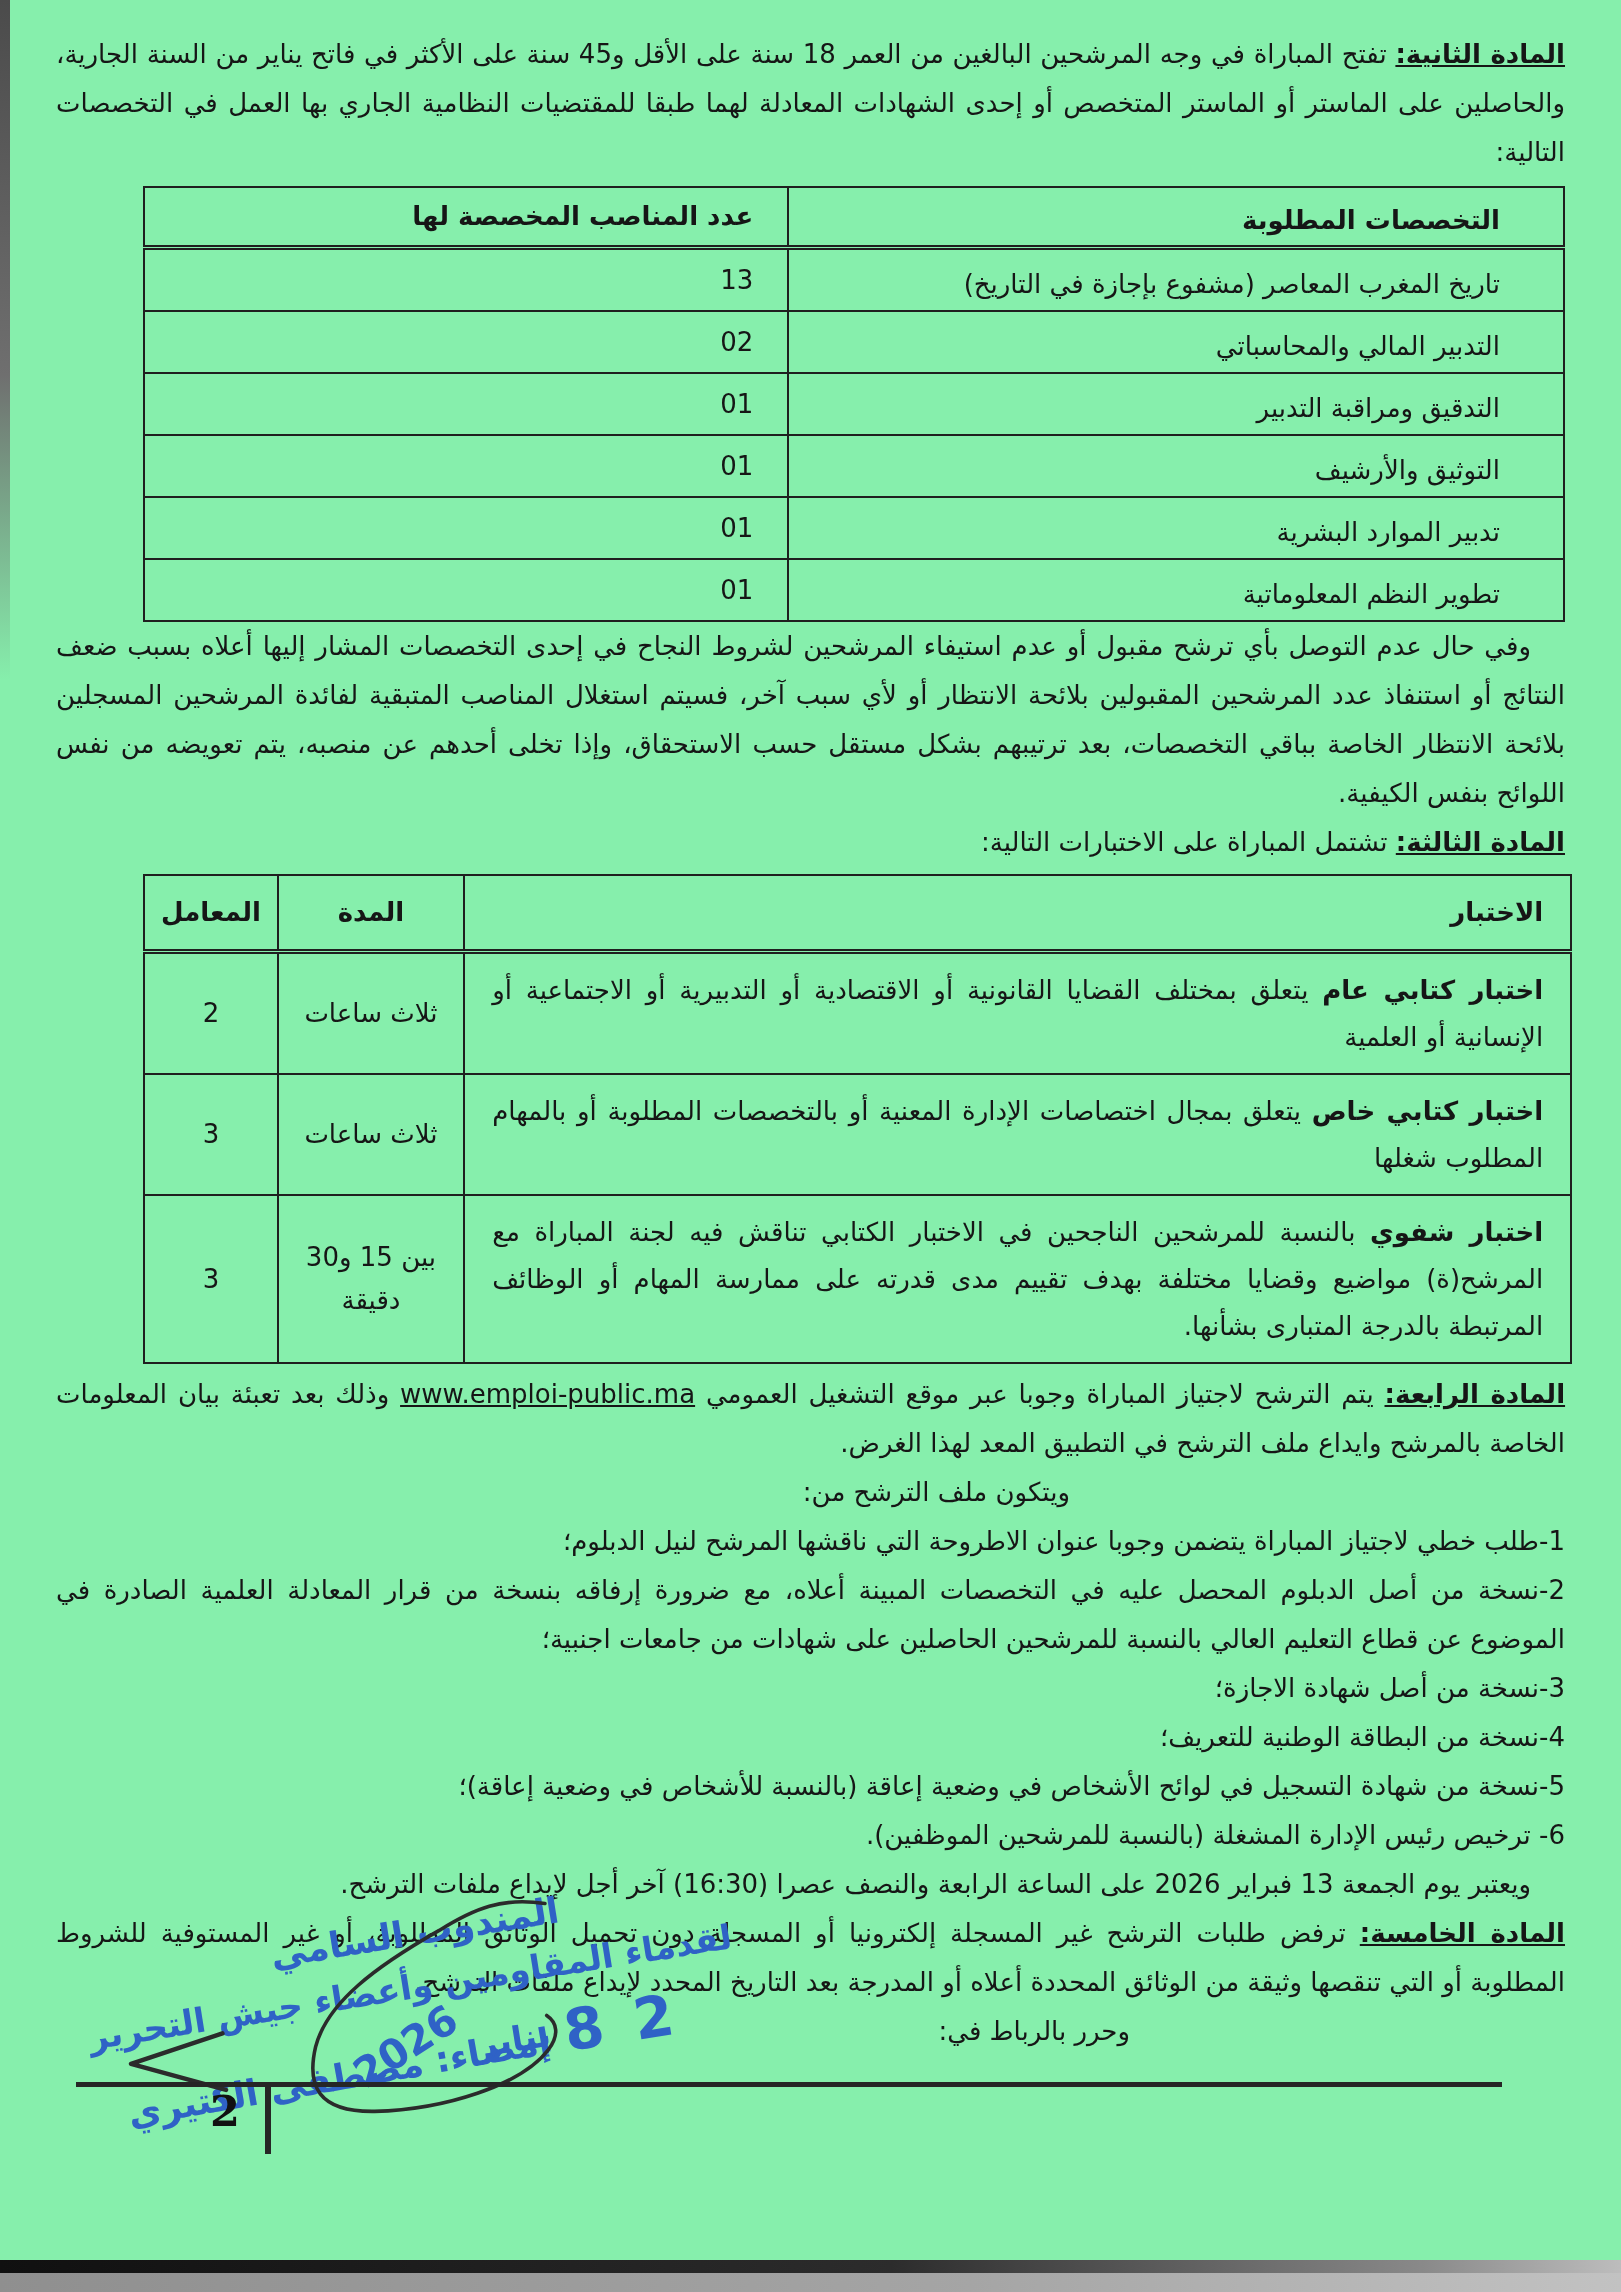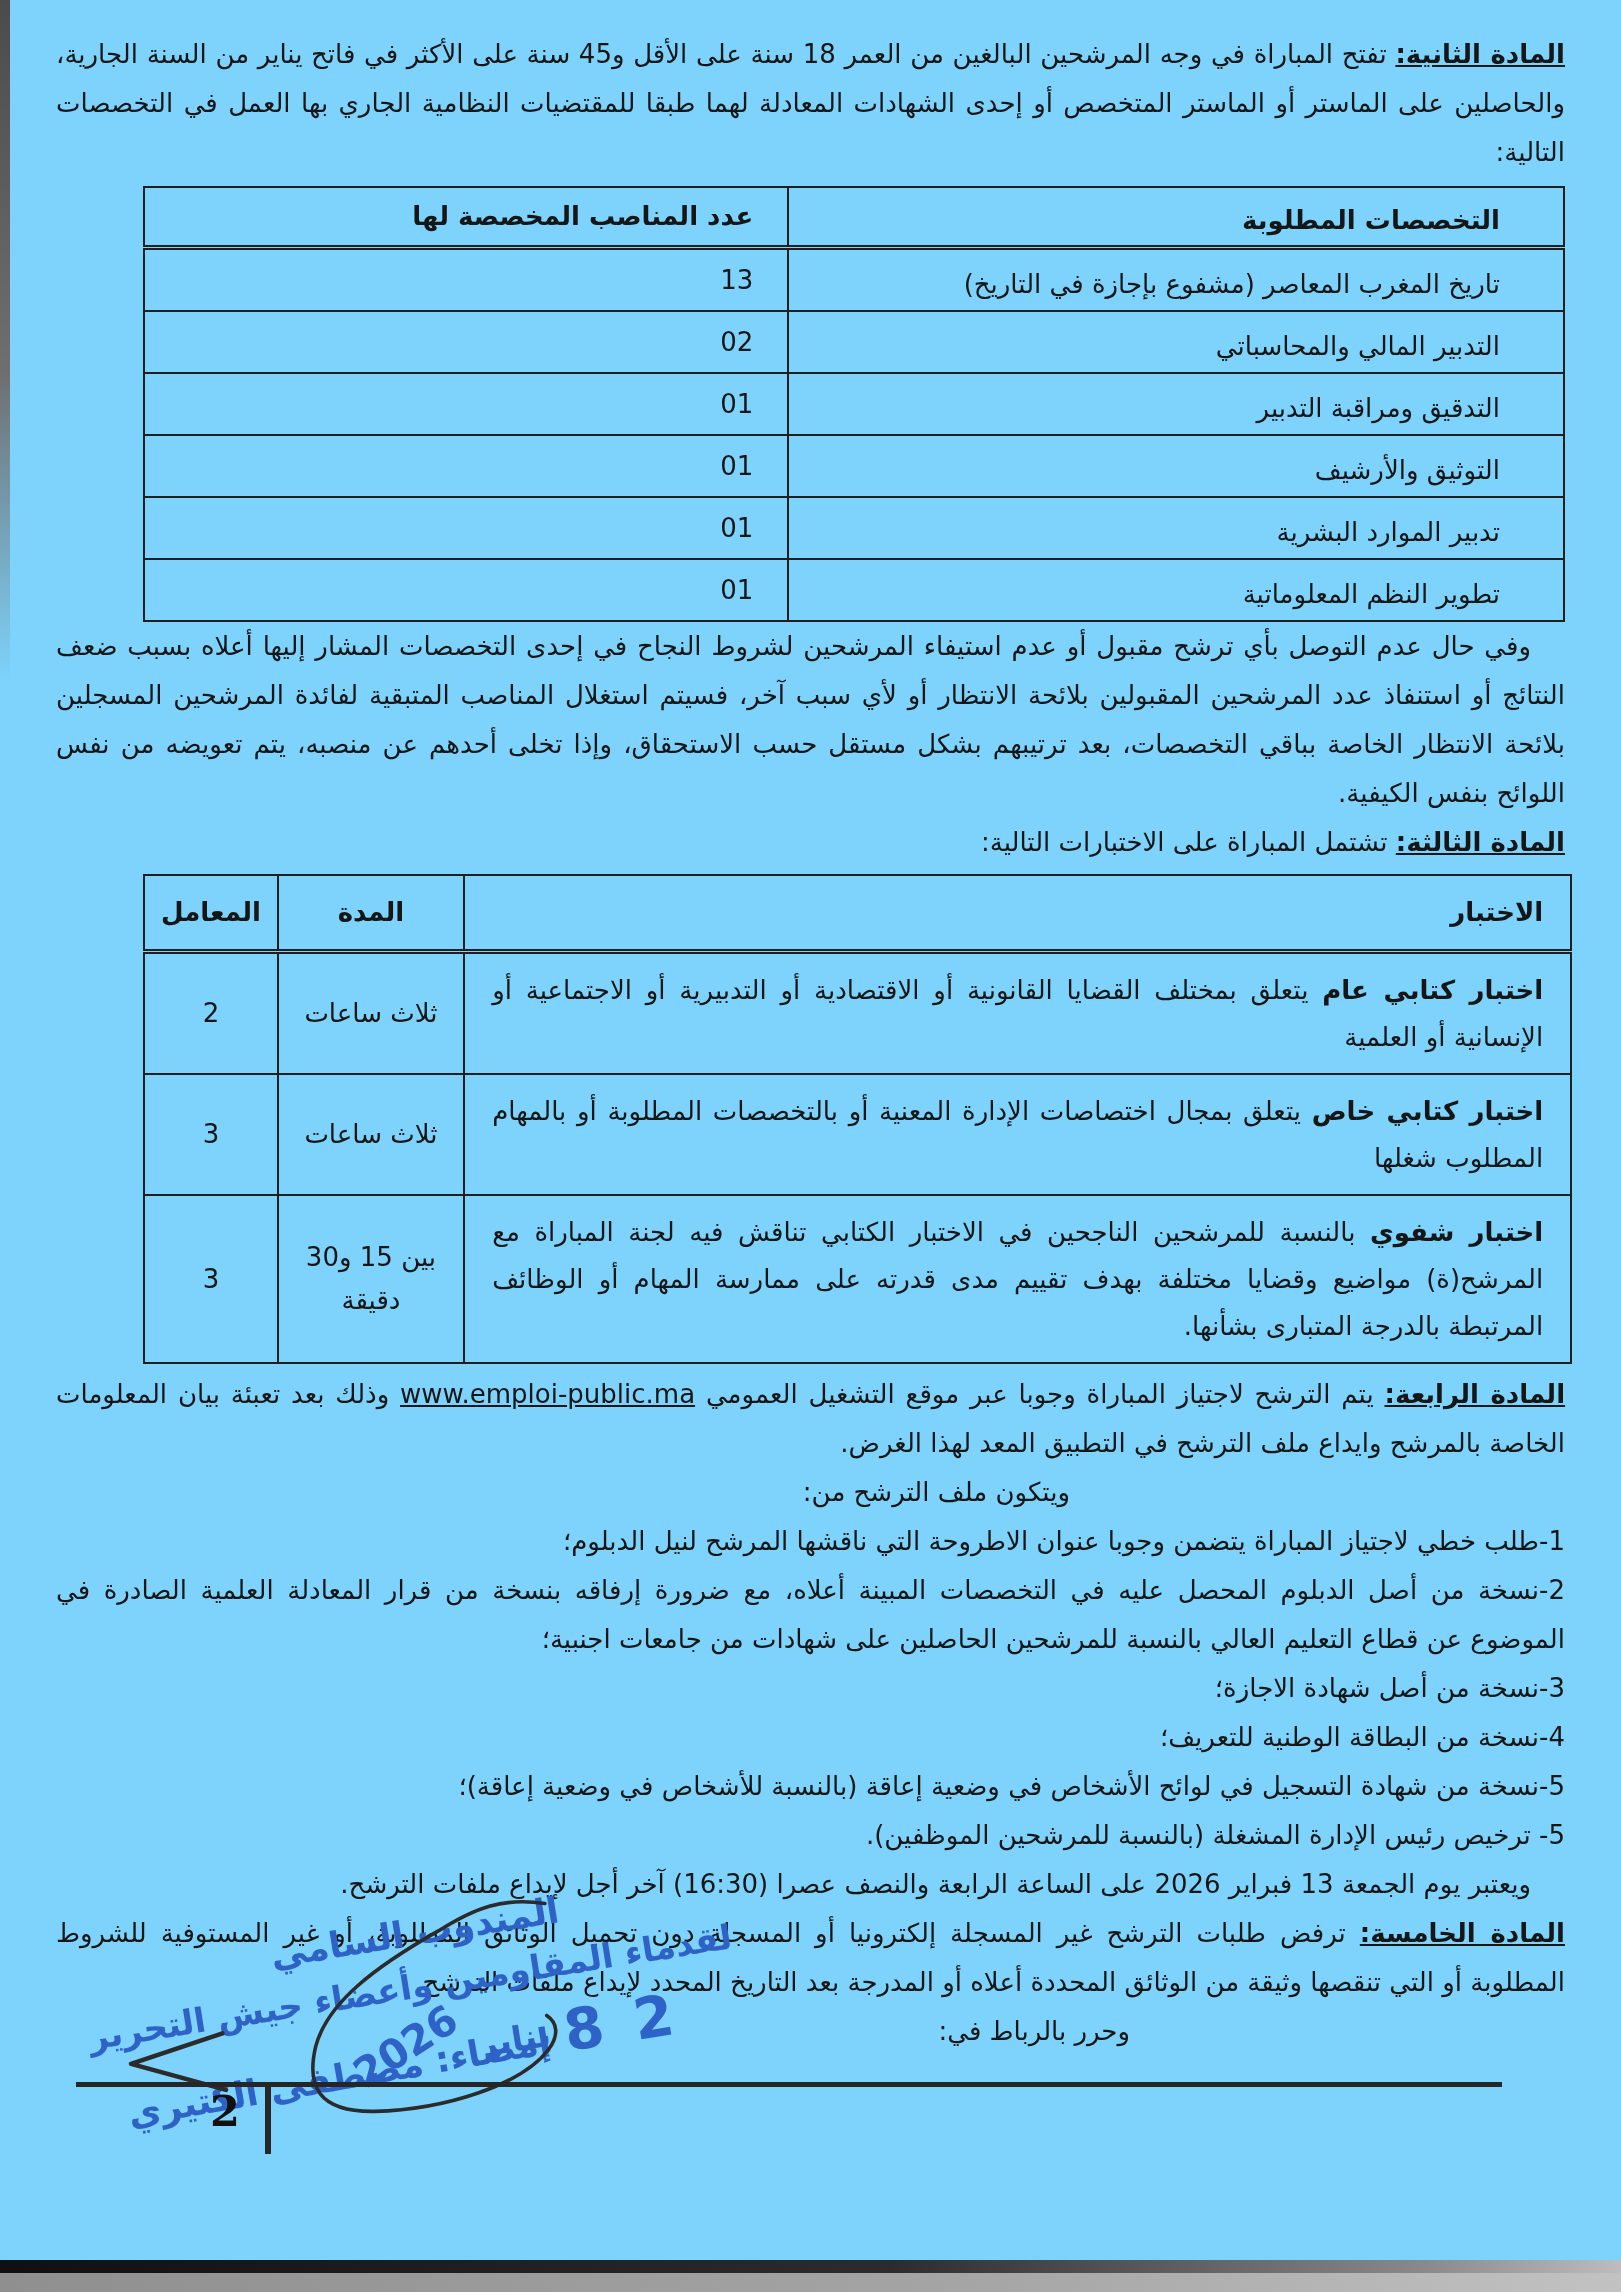--- a/index.html
+++ b/index.html
@@ -1,20 +1,20 @@
 <!DOCTYPE html>
 <html lang="ar" dir="rtl" style="font-size:14.3px"><head>
 <meta charset="utf-8">
 <style>
   html,body{margin:0;padding:0;background:#e8e8e8;}
   .page{
     position:relative;
     width:1621px;height:2293px;
     margin:0 auto;
-    background:#7dd3fc;
+    background:#86efac;
     overflow:hidden;
     direction:rtl;
     box-sizing:border-box;
     padding:30px 56px 0 56px;
     font-family:"DejaVu Sans",sans-serif;
     font-size:26px;line-height:49px;
     color:#161616;
   }
   p{margin:0;text-align:justify;}
   .indent{text-indent:34px;}
@@ -159,21 +159,21 @@
   </p>
 
   <p class="file-intro">ويتكون ملف الترشح من:</p>
 
   <div>
     <p>1-طلب خطي لاجتياز المباراة يتضمن وجوبا عنوان الاطروحة التي ناقشها المرشح لنيل الدبلوم؛</p>
     <p>2-نسخة من أصل الدبلوم المحصل عليه في التخصصات المبينة أعلاه، مع ضرورة إرفاقه بنسخة من قرار المعادلة العلمية الصادرة في الموضوع عن قطاع التعليم العالي بالنسبة للمرشحين الحاصلين على شهادات من جامعات اجنبية؛</p>
     <p>3-نسخة من أصل شهادة الاجازة؛</p>
     <p>4-نسخة من البطاقة الوطنية للتعريف؛</p>
     <p>5-نسخة من شهادة التسجيل في لوائح الأشخاص في وضعية إعاقة (بالنسبة للأشخاص في وضعية إعاقة)؛</p>
-    <p>5- ترخيص رئيس الإدارة المشغلة (بالنسبة للمرشحين الموظفين).</p>
+    <p>6- ترخيص رئيس الإدارة المشغلة (بالنسبة للمرشحين الموظفين).</p>
   </div>
 
   <p class="indent">ويعتبر يوم الجمعة 13 فبراير 2026 على الساعة الرابعة والنصف عصرا (16:30) آخر أجل لإيداع ملفات الترشح.</p>
 
   <p>
     <span class="article-title">المادة الخامسة:</span>
     <span>ترفض طلبات الترشح غير المسجلة إلكترونيا أو المسجلة دون تحميل الوثائق المطلوبة، أو غير المستوفية للشروط المطلوبة أو التي تنقصها وثيقة من الوثائق المحددة أعلاه أو المدرجة بعد التاريخ المحدد لإيداع ملفات الترشح.</span>
   </p>
 
   <p class="issued-line">وحرر بالرباط في:</p>

